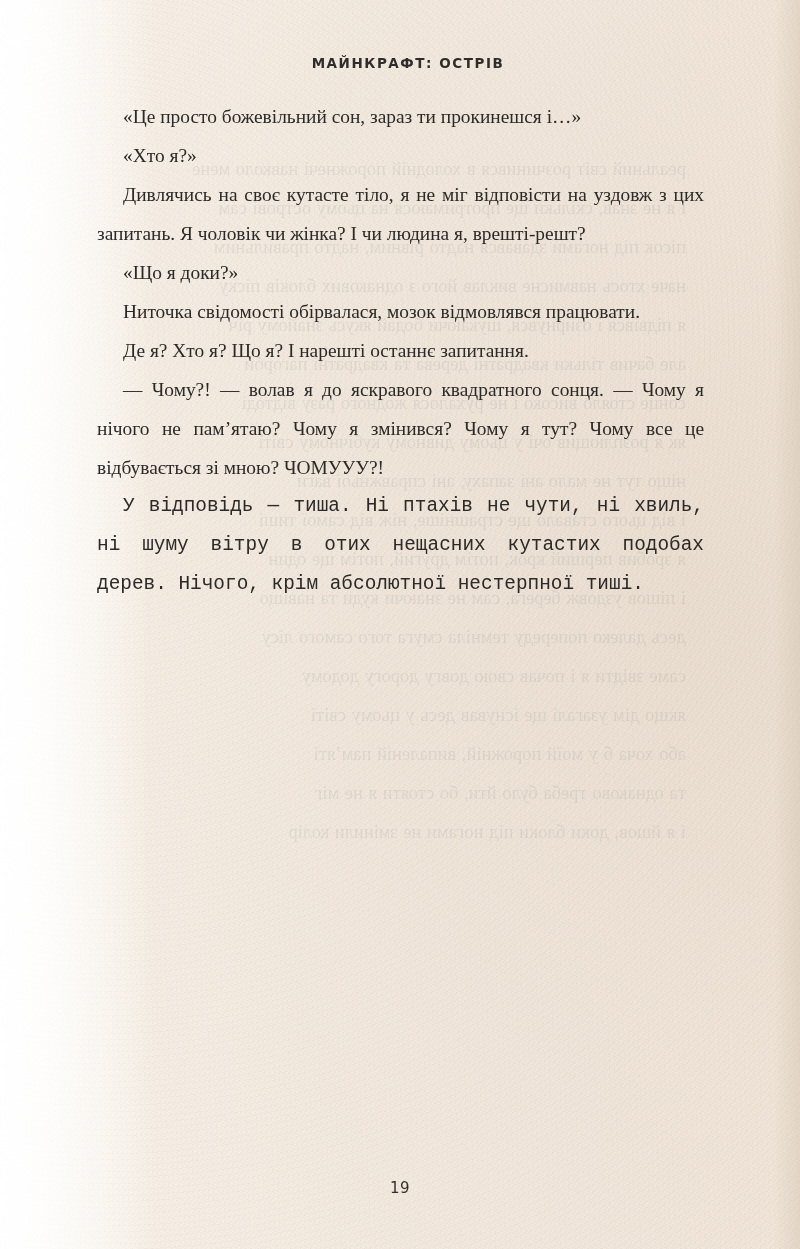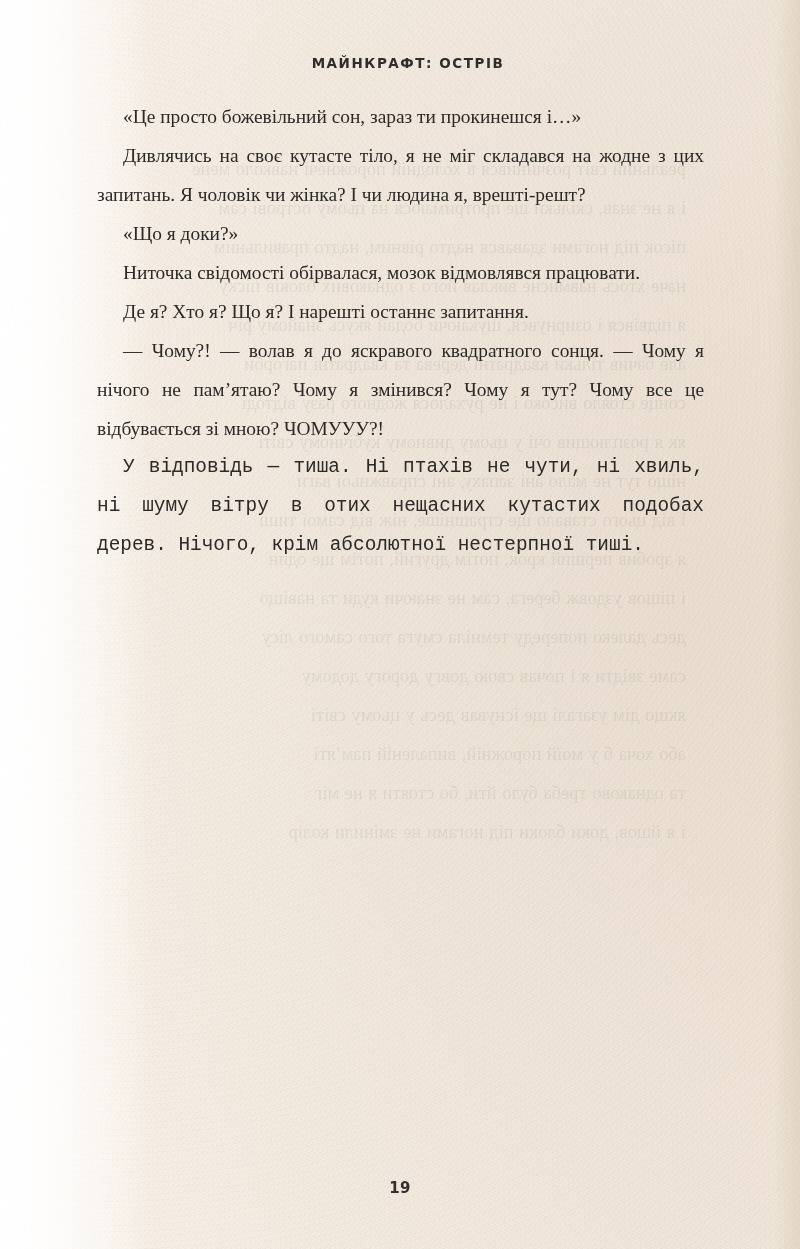--- a/index.html
+++ b/index.html
@@ -122,21 +122,21 @@
   .text-column p:last-child { text-align-last: left; font-family: Liberation Mono, monospace; }
 
   
   .folio {
     position: absolute;
     top: 1179px;
     left: 0;
     width: 100%;
     text-align: center;
     font-family: "DejaVu Sans", "Liberation Sans", sans-serif;
-    font-weight: 700;
+    font-weight: 400;
     font-size: 15px;
     color: #32302e;
     letter-spacing: 0.4px;
   }
 
   
   .edge-shadow-right {
     position: absolute;
     top: 0; right: 0; bottom: 0;
     width: 26px;
@@ -171,21 +171,22 @@
     <p>якщо дім узагалі ще існував десь у цьому світі</p>
     <p>або хоча б у моїй порожній, випаленій пам’яті</p>
     <p>та однаково треба було йти, бо стояти я не міг</p>
     <p>і я йшов, доки блоки під ногами не змінили колір</p>
   </div>
 
   <div class="running-head">МАЙНКРАФТ: ОСТРІВ</div>
 
   <div class="text-column">
     <p>«Це просто божевільний сон, зараз ти прокинешся і…»</p>
-    <p>Дивлячись на своє кутасте тіло, я не міг складався на жодне з цих запитань. Я чоловік чи жінка? І чи людина я, врешті-решт?</p>
+    <p>«Хто я?»</p>
+    <p>Дивлячись на своє кутасте тіло, я не міг відповісти на уздовж з цих запитань. Я чоловік чи жінка? І чи людина я, врешті-решт?</p>
     <p>«Що я доки?»</p>
     <p>Ниточка свідомості обірвалася, мозок відмовлявся працювати.</p>
     <p>Де я? Хто я? Що я? І нарешті останнє запитання.</p>
     <p>— Чому?! — волав я до яскравого квадратного сонця. — Чому я нічого не пам’ятаю? Чому я змінився? Чому я тут? Чому все це відбувається зі мною? ЧОМУУУ?!</p>
     <p>У відповідь — тиша. Ні птахів не чути, ні хвиль, ні шуму вітру в отих нещасних кутастих подобах дерев. Нічого, крім абсолютної нестерпної тиші.</p>
   </div>
 
   <div class="folio">19</div>
 
 </div>

